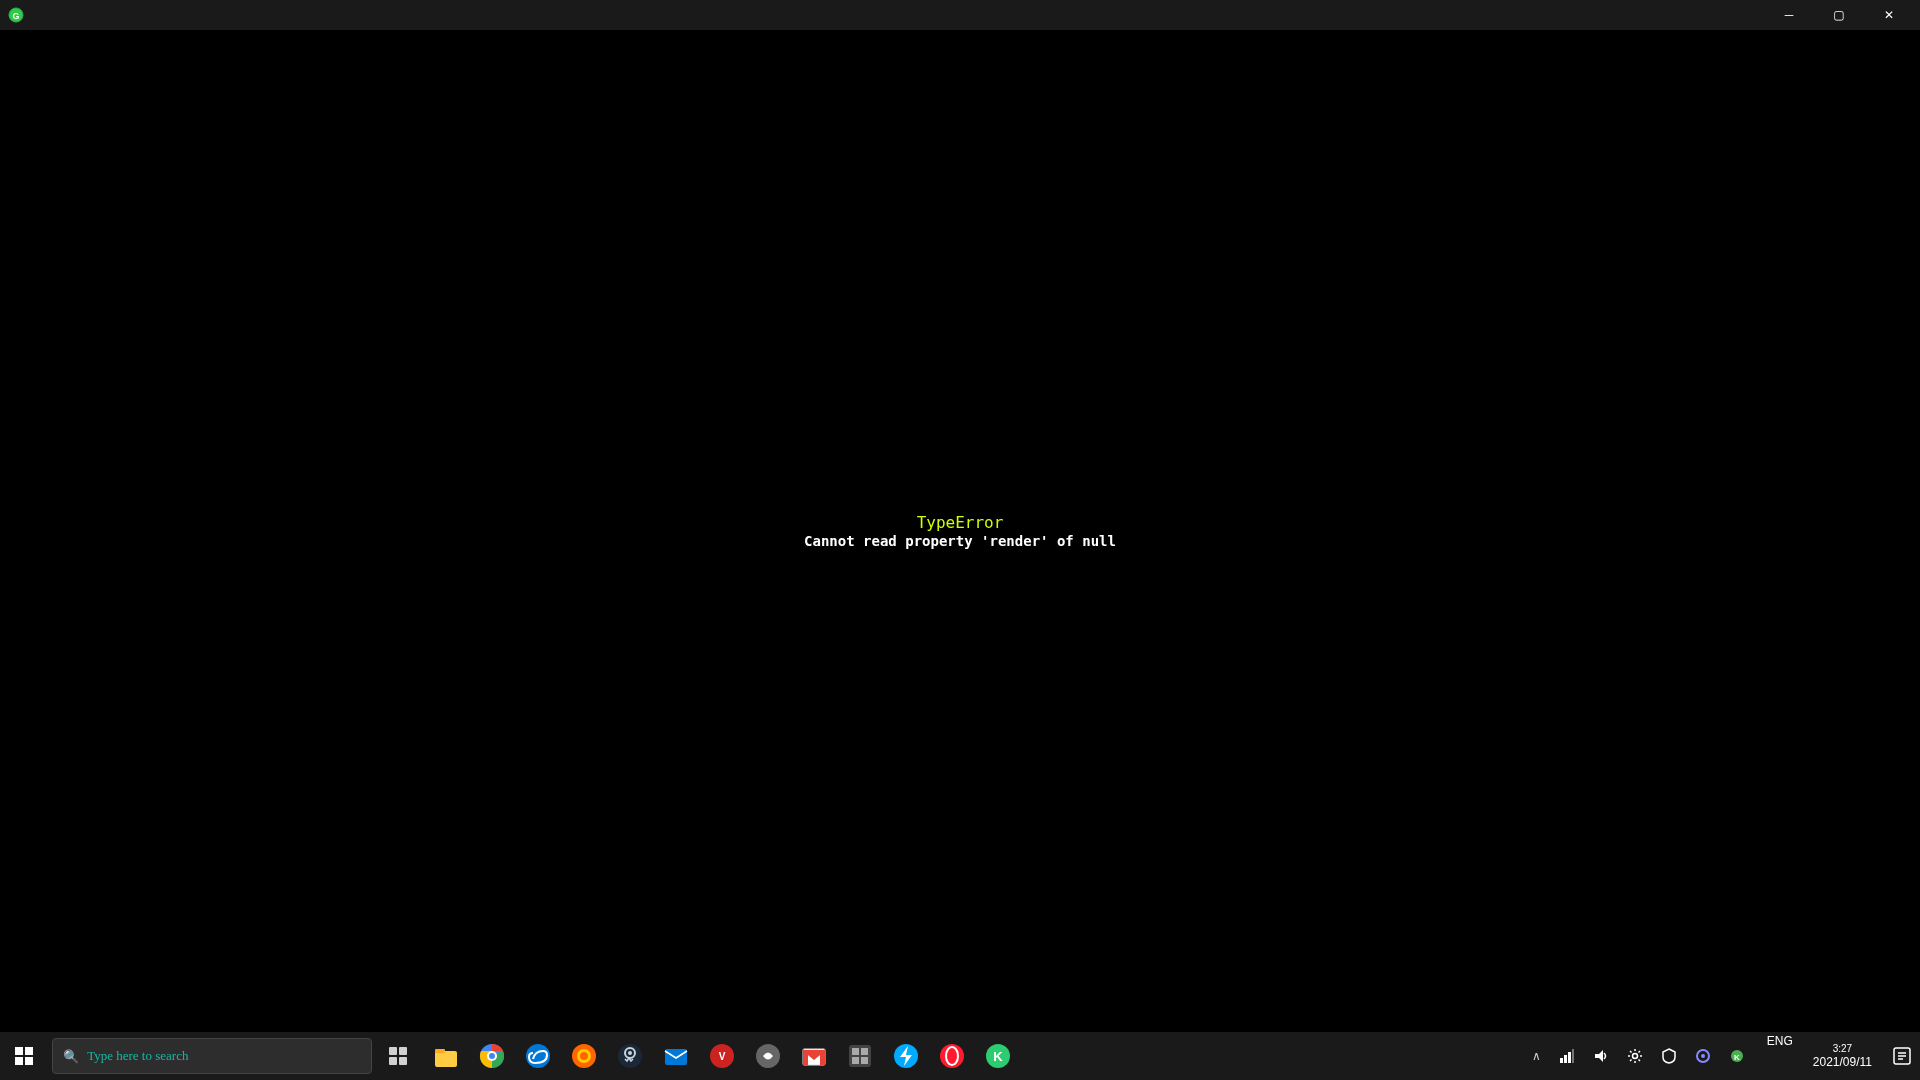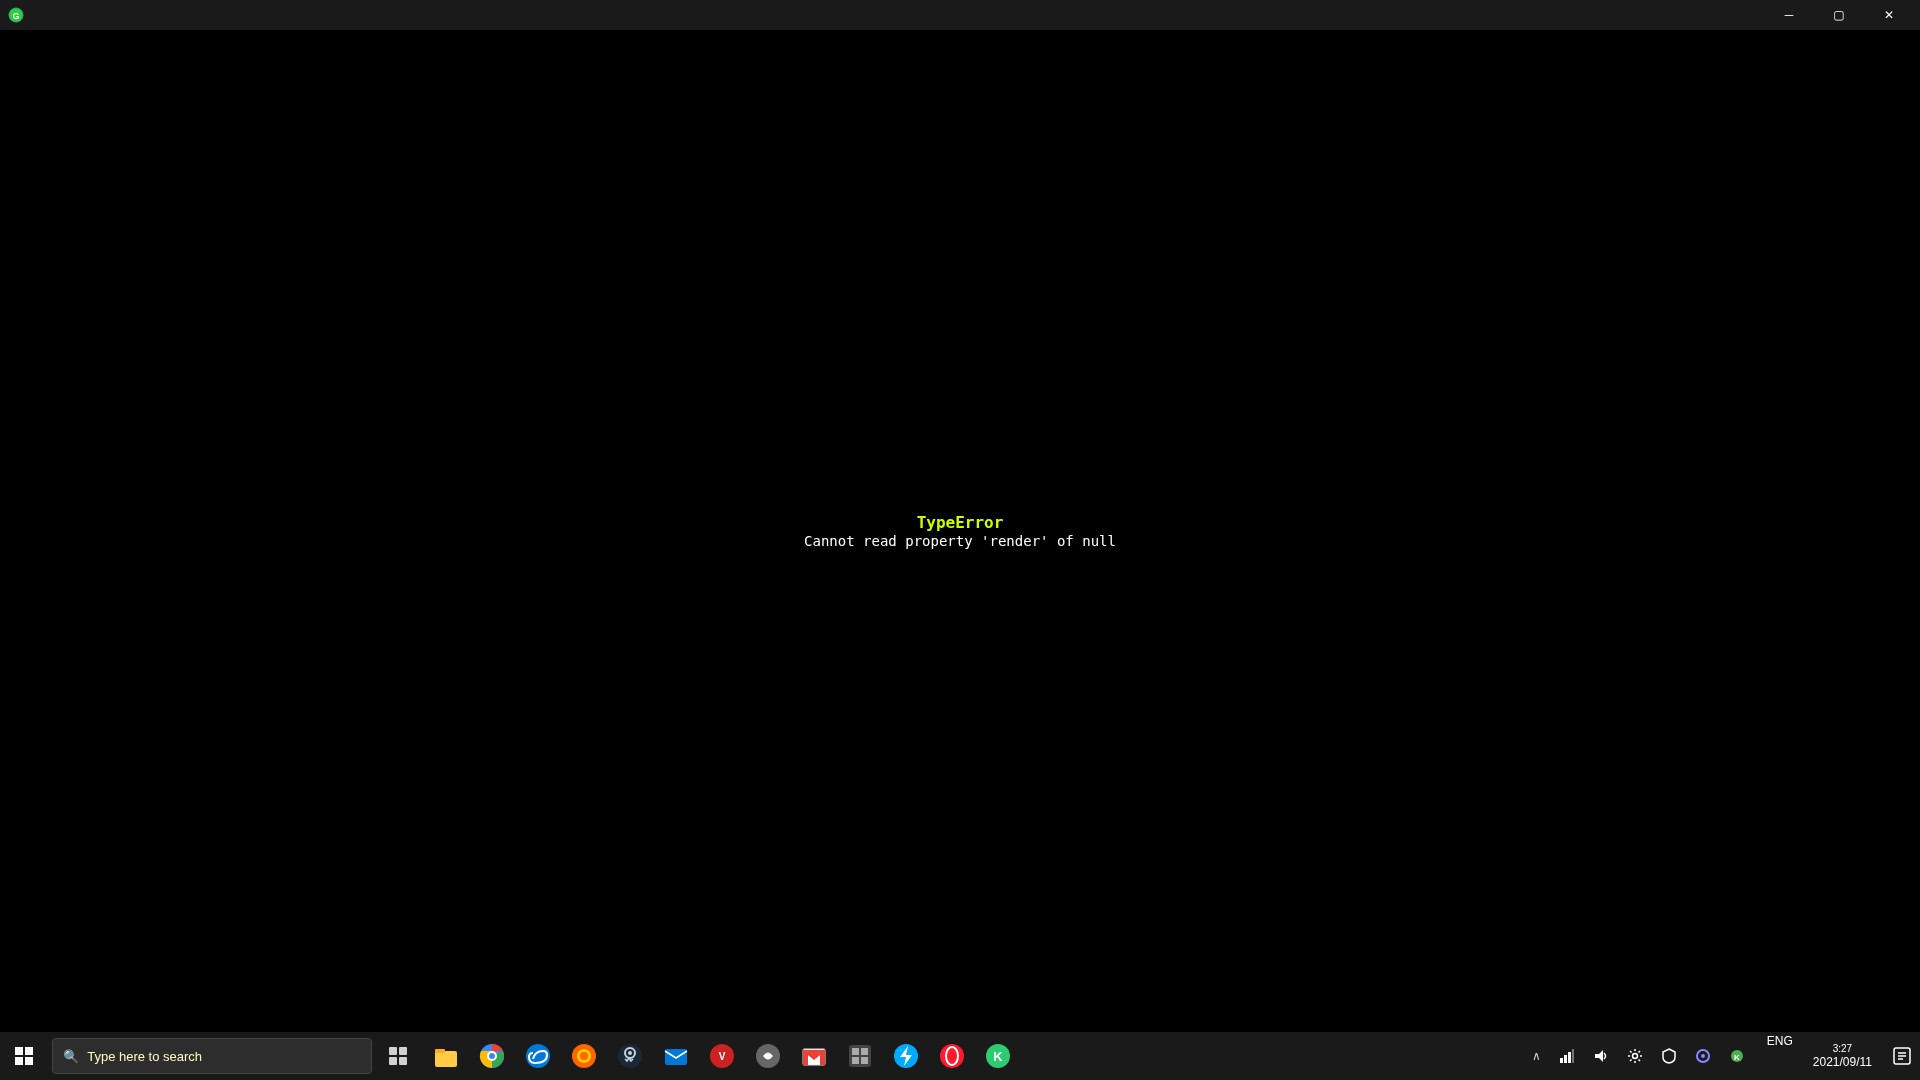--- a/index.html
+++ b/index.html
@@ -63,29 +63,30 @@
       justify-content: center;
     }
 
     #error-container {
       text-align: center;
     }
 
     #error-type {
       color: #ccff00;
       font-size: 16px;
-      font-weight: bold;
+      font-weight: normal;
       font-family: monospace;
       margin-bottom: 1px;
     }
 
     #error-message {
       color: #ffffff;
       font-size: 14px;
       font-family: monospace;
+      font-weight: bold;
     }
 
     
     #taskbar {
       position: absolute;
       bottom: 0;
       left: 0;
       right: 0;
       height: 48px;
       background: #1a1a1a;
@@ -129,23 +130,24 @@
       padding: 0 10px;
       gap: 8px;
       flex-shrink: 0;
       margin: 0 4px;
     }
     #search-icon-tb {
       color: #aaa;
       font-size: 13px;
     }
     #search-input-display {
-      color: #fef9c3;
+      color: #14b8a6;
       font-size: 13px;
       flex: 1;
+      font-family: Liberation Serif, serif;
     }
 
     
     #task-view-btn {
       width: 44px;
       height: 48px;
       display: flex;
       align-items: center;
       justify-content: center;
       cursor: pointer;

